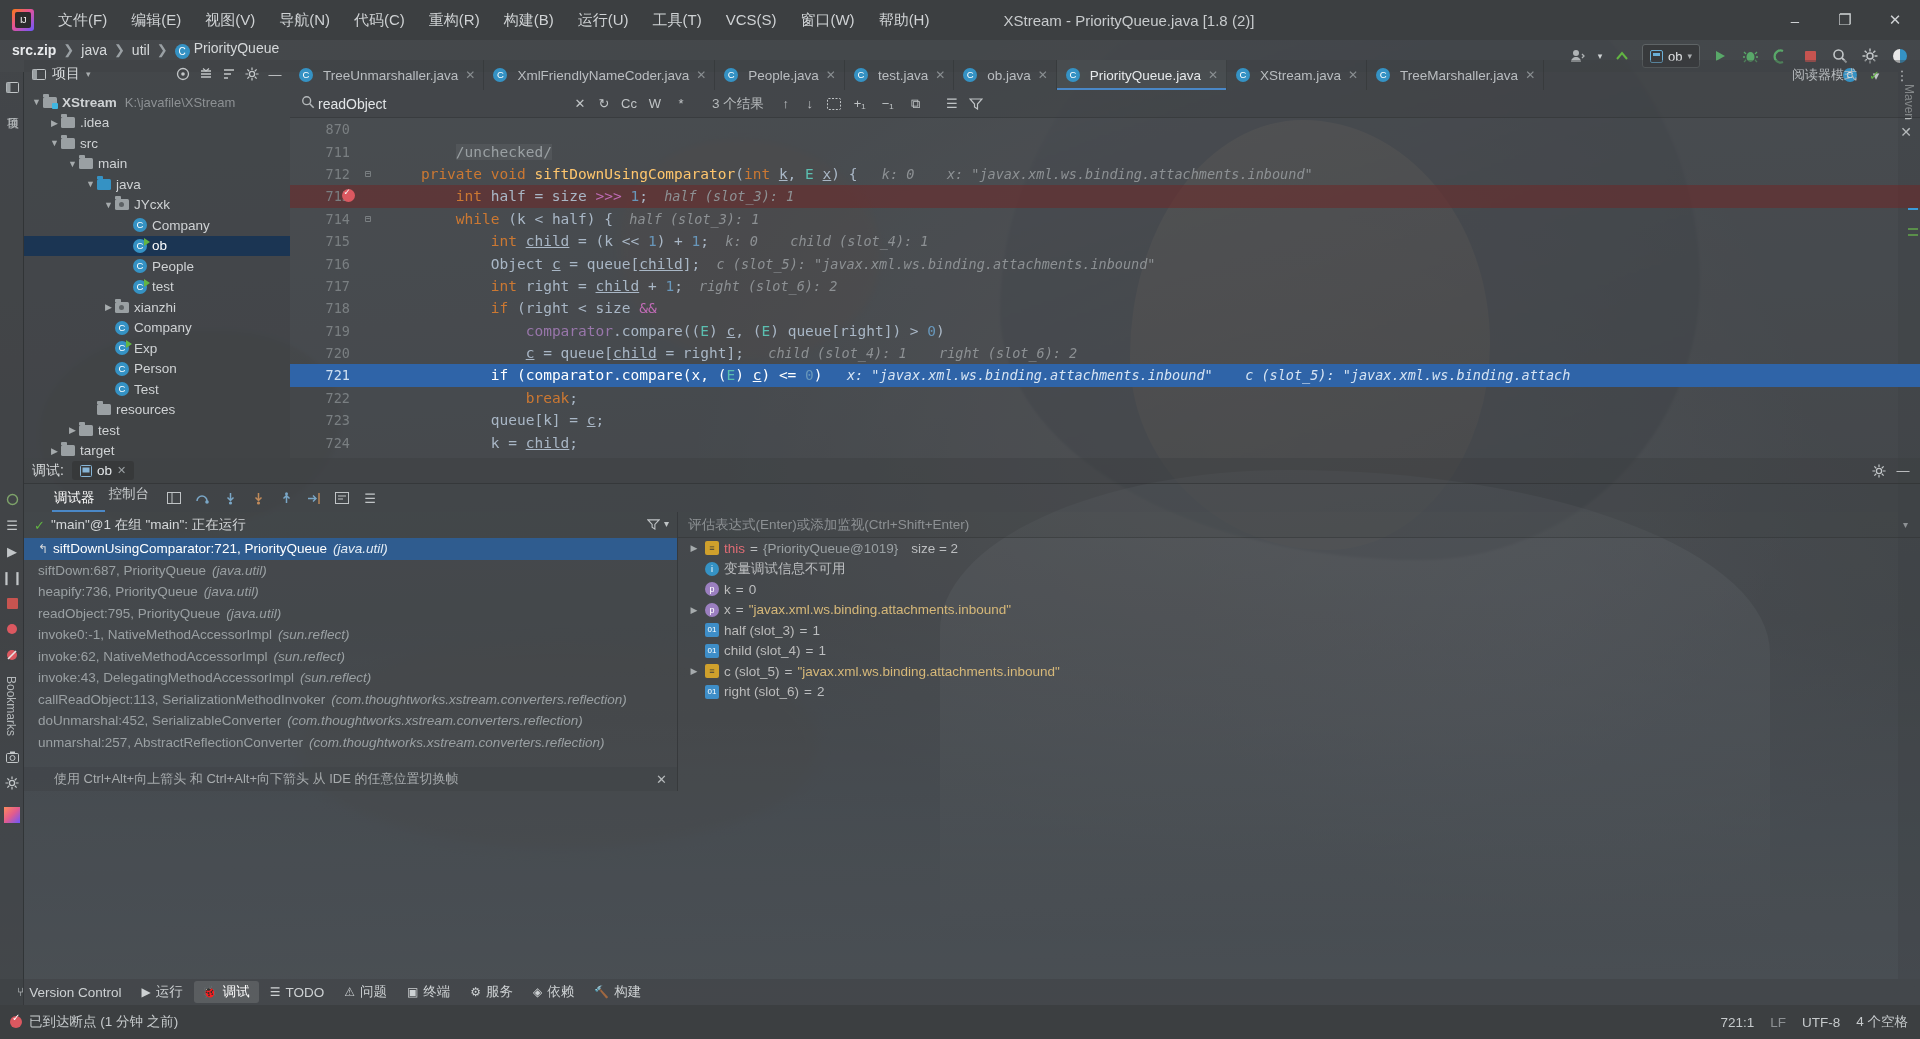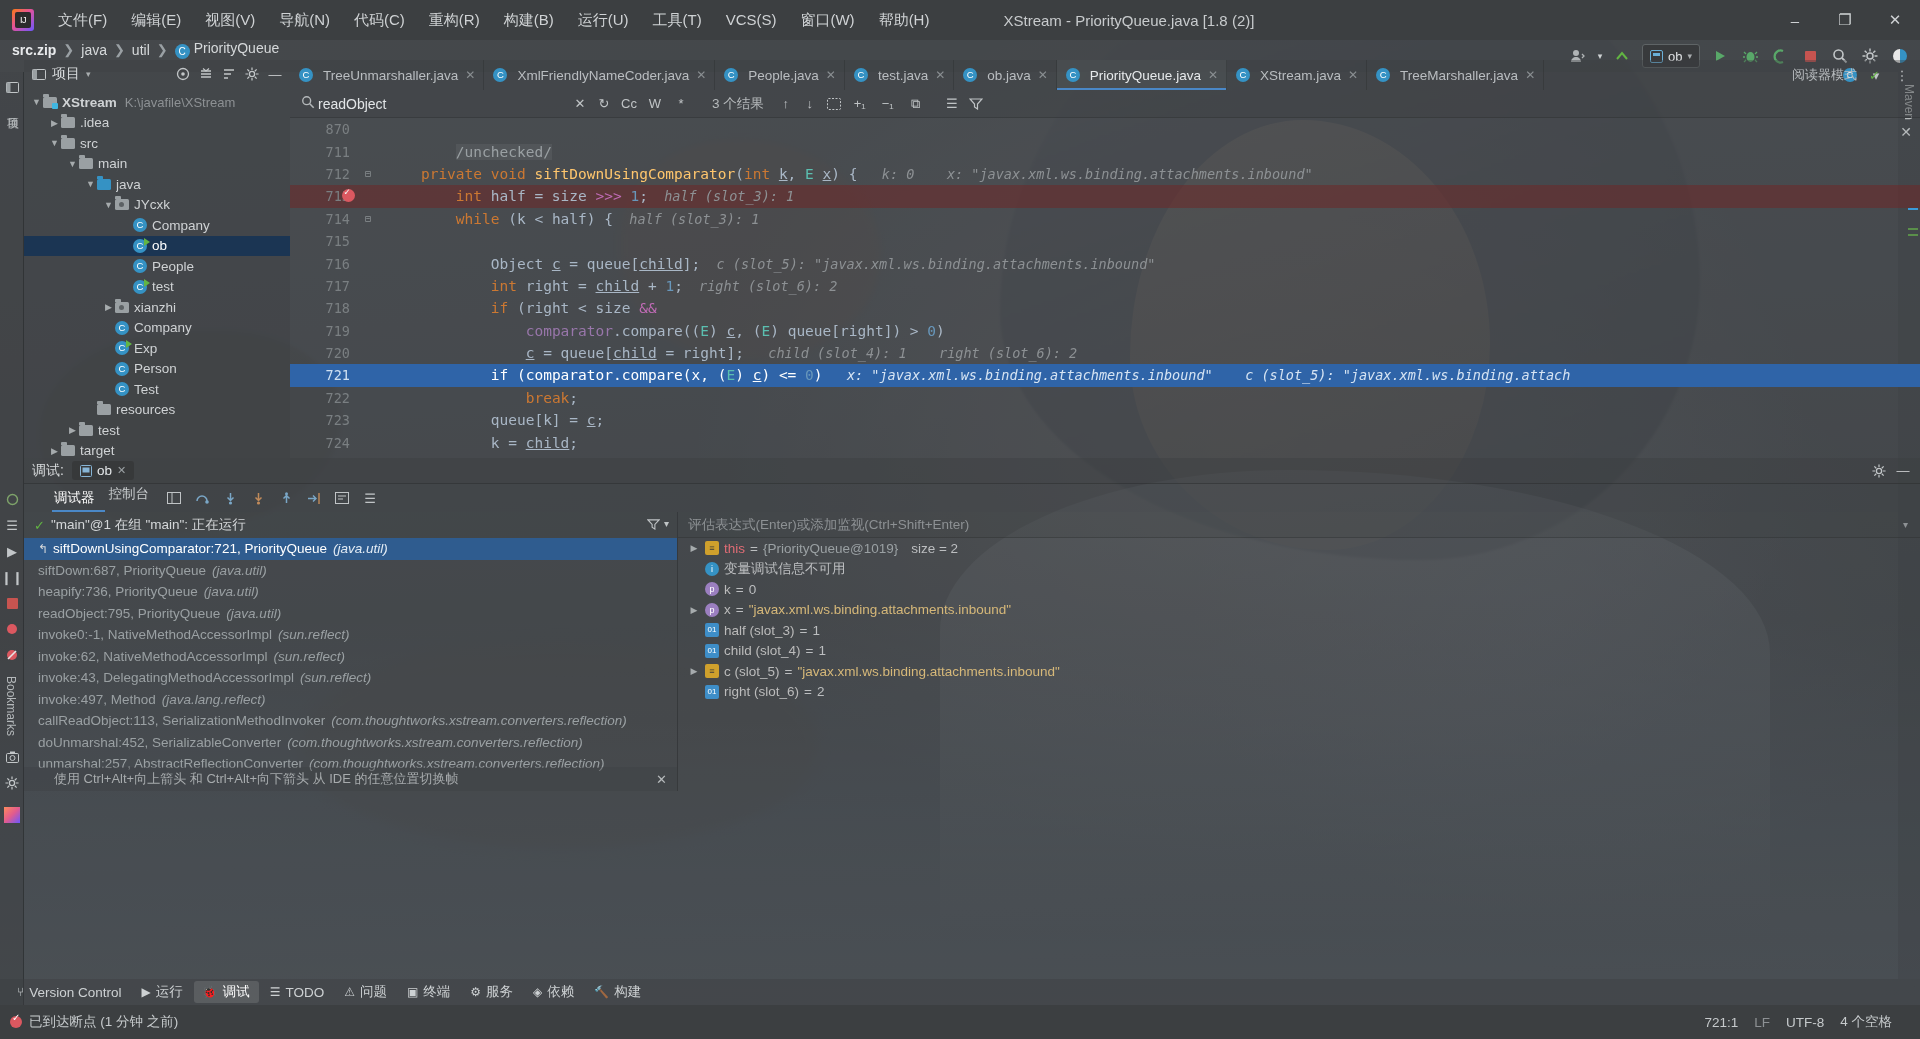--- a/index.html
+++ b/index.html
@@ -314,21 +314,21 @@
   .bbtn { display:flex; align-items:center; gap:5px; padding:2px 9px; border-radius:3px; color:#cdd1d3; }
   .bbtn.active { background:rgba(255,255,255,.12); color:#ffffff; }
 
   
   #statusbar {
     position:absolute; left:0; bottom:0; width:1920px; height:34px;
     display:flex; align-items:center; padding-left:10px;
     font-size:13.5px; color:#c6cacc; background:#3c3f41; z-index:8;
   }
   .st-left { display:flex; align-items:center; gap:7px; }
-  .st-right { margin-left:auto; display:flex; align-items:center; gap:16px; padding-right:28px; }
+  .st-right { margin-left:auto; display:flex; align-items:center; gap:16px; padding-right:12px; }
   .st-item { white-space:nowrap; }
   .st-item.dim { color:#8d9194; }
   .bp-dot { width:12px;height:12px;border-radius:50%;background:#db5860;display:inline-block; position:relative;}
   .bp-dot::after{content:"✓";position:absolute;left:2px;top:-4px;color:#fff;font-size:10px;}
 
   
   #right-strip {
     position:absolute; right:0; top:72px; width:22px; bottom:60px;
     background:rgba(60,63,65,0.30); z-index:6;
   }
@@ -726,21 +726,21 @@
       <span>阅读器模式</span>
       <span style="color:#62b543;">✓</span>
     </div>
 
     <div id="code">
         <div class="cline"><div class="gutter">870</div><div class="fold"></div><div class="ctext"></div></div>
         <div class="cline"><div class="gutter">711</div><div class="fold"></div><div class="ctext"><span class="t">        </span><span class="cmt">/unchecked/</span></div></div>
         <div class="cline"><div class="gutter">712</div><div class="fold">⊟</div><div class="ctext"><span class="t">    </span><span class="k">private void </span><span class="m">siftDownUsingComparator</span><span class="t">(</span><span class="k">int </span><span class="t u">k</span><span class="t">, </span><span class="tp">E </span><span class="t u">x</span><span class="t">) {</span><span class="hint">   k: 0    x: "javax.xml.ws.binding.attachments.inbound"</span></div></div>
         <div class="cline hl-bp"><div class="gutter">713</div><span class="bp"></span><div class="fold"></div><div class="ctext"><span class="t">        </span><span class="k">int </span><span class="t">half = size </span><span class="op">&gt;&gt;&gt; </span><span class="n">1</span><span class="t">;</span><span class="hint">  half (slot_3): 1</span></div></div>
         <div class="cline"><div class="gutter">714</div><div class="fold">⊟</div><div class="ctext"><span class="t">        </span><span class="k">while </span><span class="t">(k &lt; half) {</span><span class="hint">  half (slot_3): 1</span></div></div>
-        <div class="cline"><div class="gutter">715</div><div class="fold"></div></div>
+        <div class="cline"><div class="gutter">715</div><div class="fold"></div><div class="ctext"><span class="t">            </span><span class="k">int </span><span class="t u">child</span><span class="t"> = (k &lt;&lt; </span><span class="n">1</span><span class="t">) + </span><span class="n">1</span><span class="t">;</span><span class="hint">  k: 0    child (slot_4): 1</span></div></div>
         <div class="cline"><div class="gutter">716</div><div class="fold"></div><div class="ctext"><span class="t">            </span><span class="t">Object </span><span class="t u">c</span><span class="t"> = queue[</span><span class="t u">child</span><span class="t">];</span><span class="hint">  c (slot_5): "javax.xml.ws.binding.attachments.inbound"</span></div></div>
         <div class="cline"><div class="gutter">717</div><div class="fold"></div><div class="ctext"><span class="t">            </span><span class="k">int </span><span class="t">right = </span><span class="t u">child</span><span class="t"> + </span><span class="n">1</span><span class="t">;</span><span class="hint">  right (slot_6): 2</span></div></div>
         <div class="cline"><div class="gutter">718</div><div class="fold"></div><div class="ctext"><span class="t">            </span><span class="k">if </span><span class="t">(right &lt; size </span><span class="op">&amp;&amp;</span></div></div>
         <div class="cline"><div class="gutter">719</div><div class="fold"></div><div class="ctext"><span class="t">                </span><span class="fld">comparator</span><span class="t">.compare((</span><span class="tp">E</span><span class="t">) </span><span class="t u">c</span><span class="t">, (</span><span class="tp">E</span><span class="t">) queue[right]) &gt; </span><span class="n">0</span><span class="t">)</span></div></div>
         <div class="cline"><div class="gutter">720</div><div class="fold"></div><div class="ctext"><span class="t">                </span><span class="t u">c</span><span class="t"> = queue[</span><span class="t u">child</span><span class="t"> = right];</span><span class="hint">   child (slot_4): 1    right (slot_6): 2</span></div></div>
         <div class="cline hl-sel"><div class="gutter">721</div><div class="fold"></div><div class="ctext"><span class="t">            </span><span class="k">if </span><span class="t">(comparator.compare(x, (</span><span class="tp">E</span><span class="t">) </span><span class="t u">c</span><span class="t">) &lt;= </span><span class="n">0</span><span class="t">)</span><span class="hint">   x: "javax.xml.ws.binding.attachments.inbound"    c (slot_5): "javax.xml.ws.binding.attach</span></div></div>
         <div class="cline"><div class="gutter">722</div><div class="fold"></div><div class="ctext"><span class="t">                </span><span class="k">break</span><span class="t">;</span></div></div>
         <div class="cline"><div class="gutter">723</div><div class="fold"></div><div class="ctext"><span class="t">            </span><span class="t">queue[k] = </span><span class="t u">c</span><span class="t">;</span></div></div>
         <div class="cline"><div class="gutter">724</div><div class="fold"></div><div class="ctext"><span class="t">            </span><span class="t">k = </span><span class="t u">child</span><span class="t">;</span></div></div>
       </div>
@@ -860,24 +860,20 @@
             </div>
             <div class="frame">
               <span>invoke:62, NativeMethodAccessorImpl</span>
               <span class="pkg">(sun.reflect)</span>
             </div>
             <div class="frame">
               <span>invoke:43, DelegatingMethodAccessorImpl</span>
               <span class="pkg">(sun.reflect)</span>
             </div>
             <div class="frame">
-              <span>invoke:497, Method</span>
-              <span class="pkg">(java.lang.reflect)</span>
-            </div>
-            <div class="frame">
               <span>callReadObject:113, SerializationMethodInvoker</span>
               <span class="pkg">(com.thoughtworks.xstream.converters.reflection)</span>
             </div>
             <div class="frame">
               <span>doUnmarshal:452, SerializableConverter</span>
               <span class="pkg">(com.thoughtworks.xstream.converters.reflection)</span>
             </div>
             <div class="frame">
               <span>unmarshal:257, AbstractReflectionConverter</span>
               <span class="pkg">(com.thoughtworks.xstream.converters.reflection)</span>

